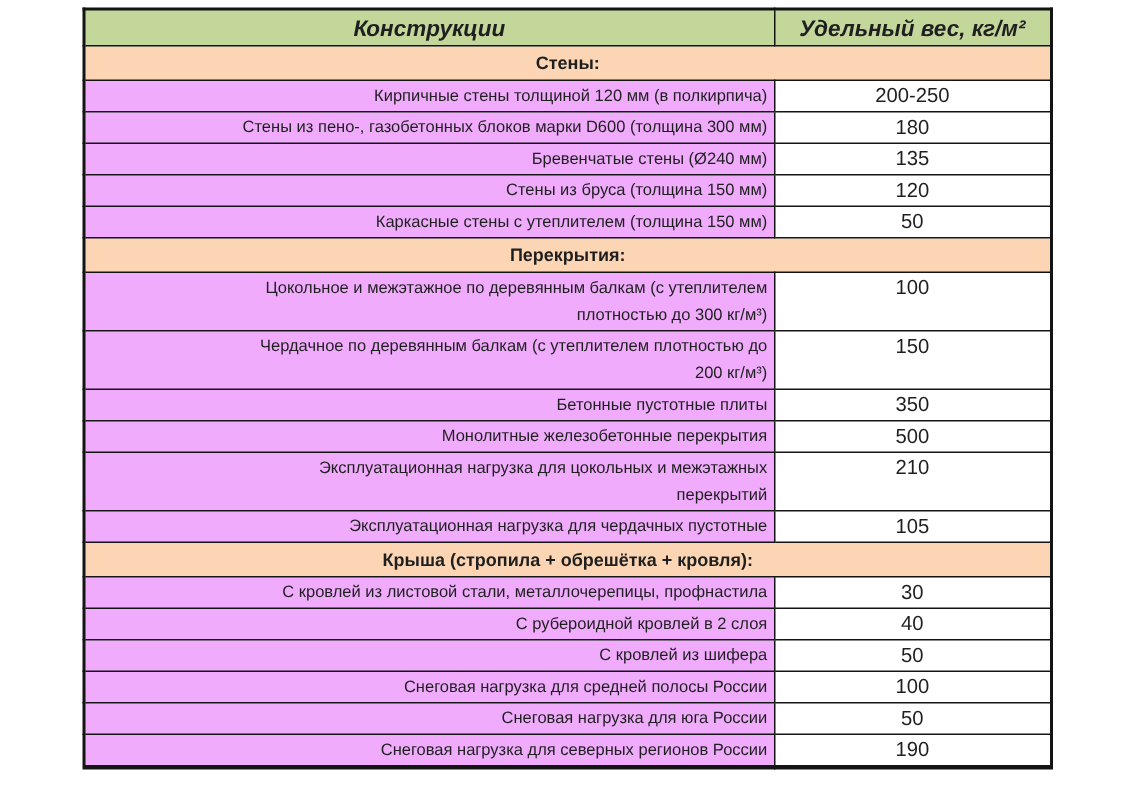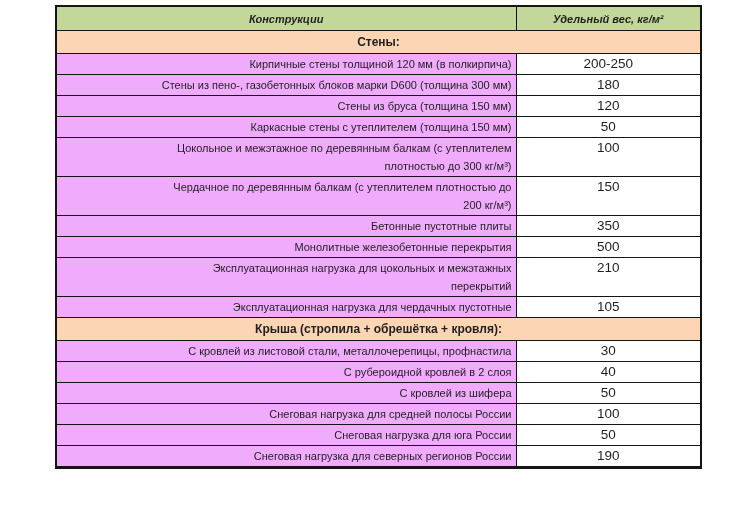--- a/index.html
+++ b/index.html
@@ -32,21 +32,21 @@
   table.weights col.c2 { width: 185px; }
   table.weights th, table.weights td {
     border: 1px solid #141414;
     box-sizing: border-box;
     vertical-align: top;
   }
   th.head-cell {
     background: var(--header-bg, #c4d79b);
     font-style: italic;
     font-weight: bold;
-    font-size: 11px;
+    font-size: 15px;
     text-align: center;
     height: 18px;
     padding: 3px 4px 1px 4px;
     line-height: 19px;
     border-bottom: 2px solid #141414;
   }
   td.section-cell {
     background: var(--section-bg, #fbd5b4);
     font-weight: bold;
     font-size: 12px;
@@ -96,26 +96,33 @@
         </tr>
         <tr>
           <td class="label-cell">Кирпичные стены толщиной 120 мм (в полкирпича)</td>
           <td class="value-cell">200-250</td>
         </tr>
         <tr>
           <td class="label-cell">Стены из пено-, газобетонных блоков марки D600 (толщина 300 мм)</td>
           <td class="value-cell">180</td>
         </tr>
         <tr>
+          <td class="label-cell">Бревенчатые стены (Ø240 мм)</td>
+          <td class="value-cell">135</td>
+        </tr>
+        <tr>
           <td class="label-cell">Стены из бруса (толщина 150 мм)</td>
           <td class="value-cell">120</td>
         </tr>
         <tr>
           <td class="label-cell">Каркасные стены с утеплителем (толщина 150 мм)</td>
           <td class="value-cell">50</td>
+        </tr>
+        <tr>
+          <td colspan="2" class="section-cell">Перекрытия:</td>
         </tr>
         <tr>
           <td class="label-cell">Цокольное  и межэтажное по деревянным балкам (с утеплителем
 плотностью до 300 кг/м³)</td>
           <td class="value-cell">100</td>
         </tr>
         <tr>
           <td class="label-cell">Чердачное по деревянным балкам (с утеплителем плотностью до
 200 кг/м³)</td>
           <td class="value-cell">150</td>

